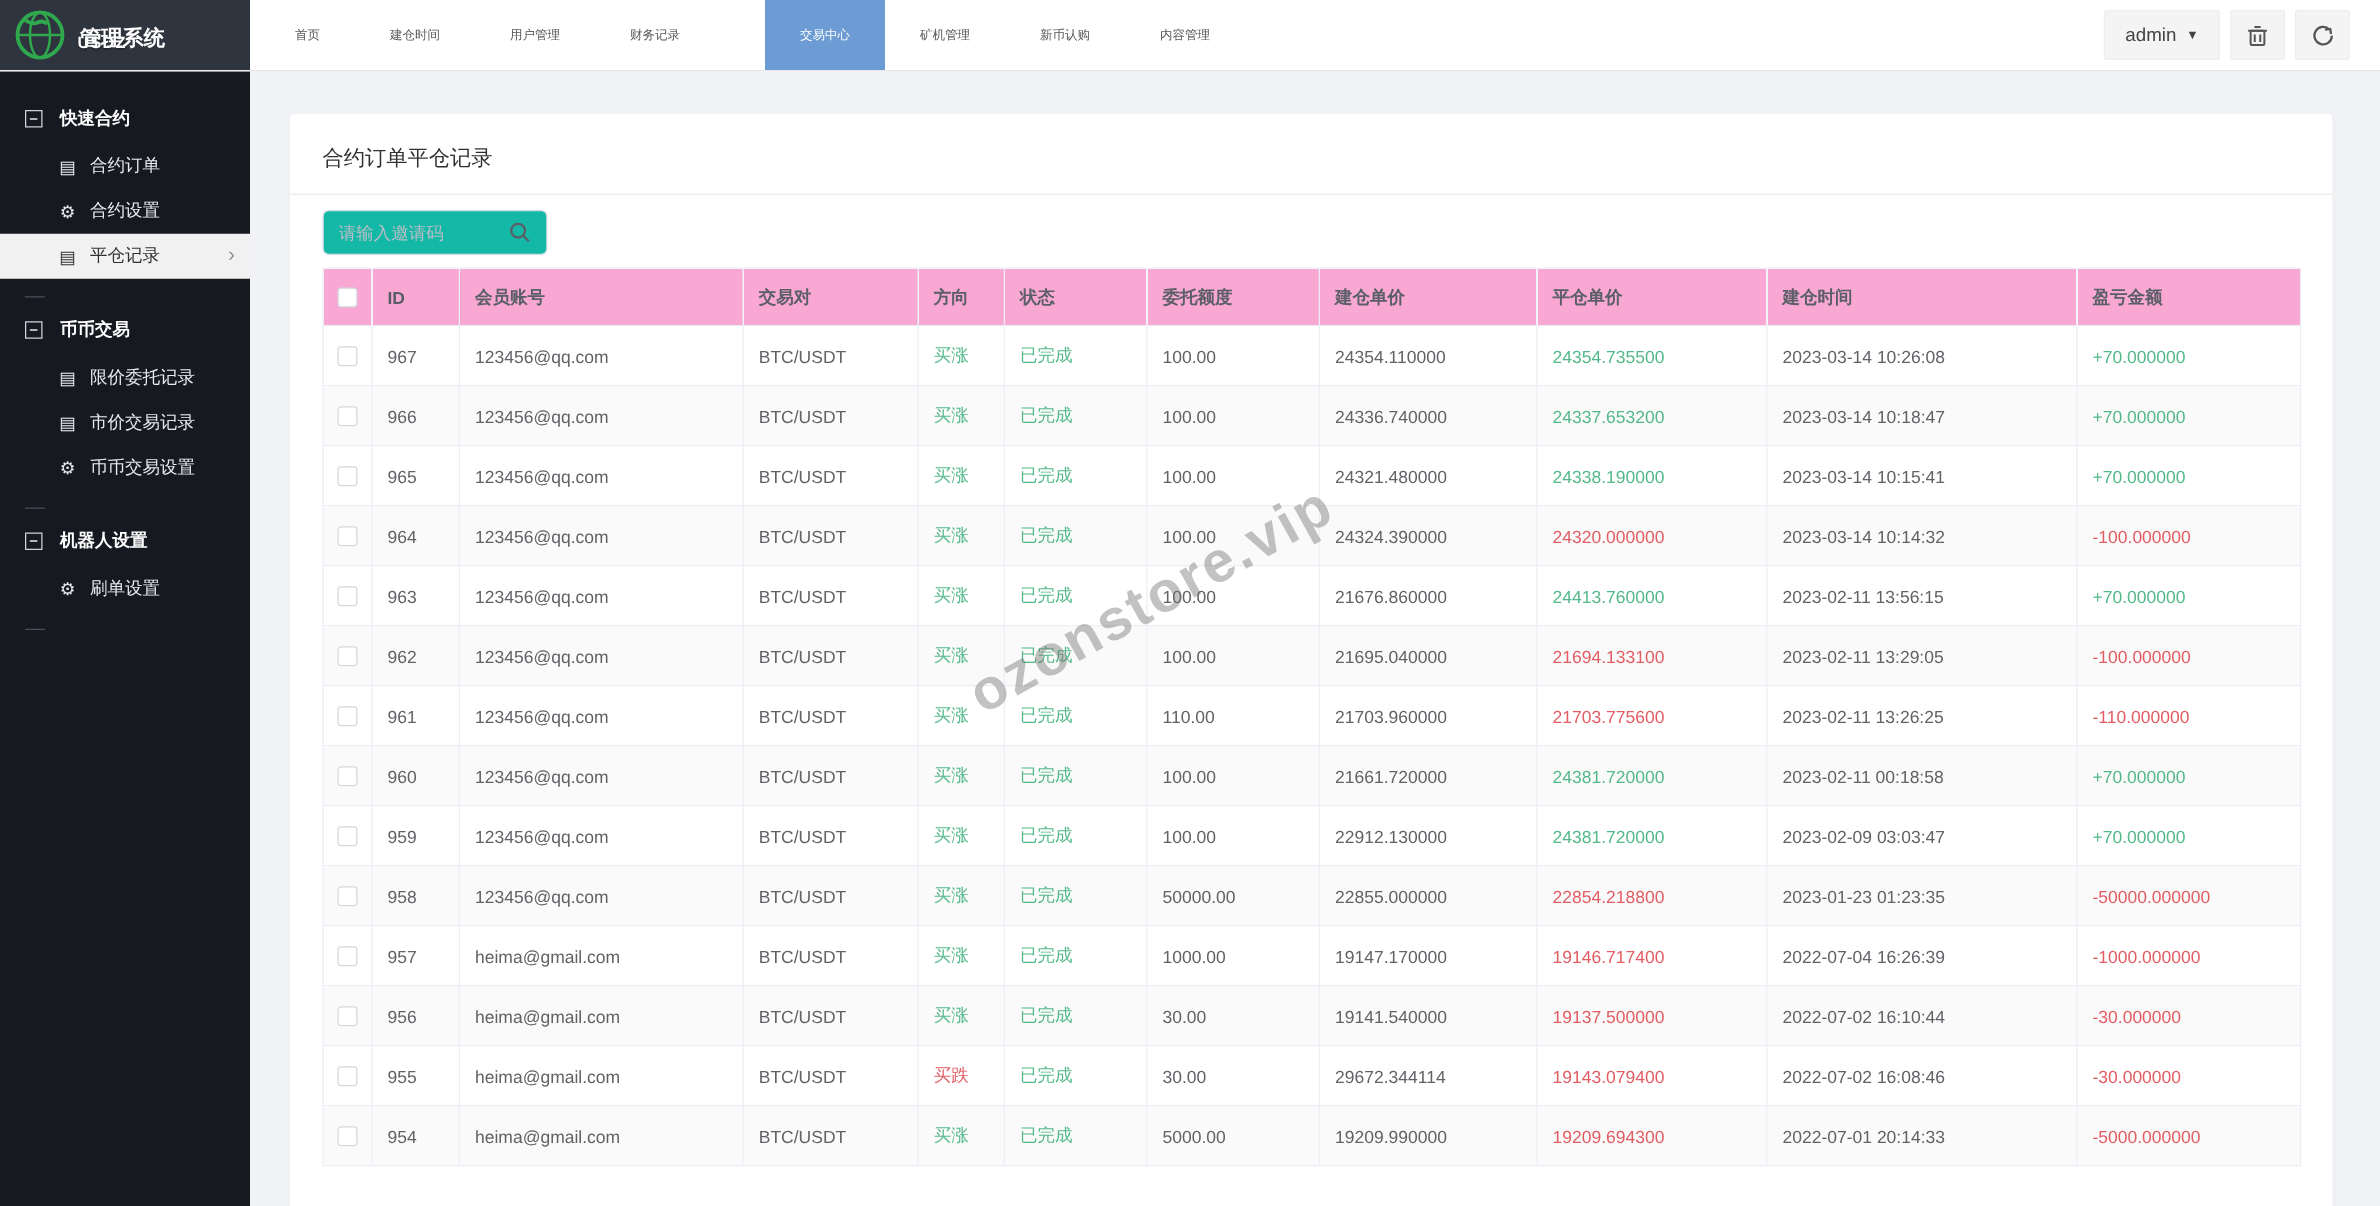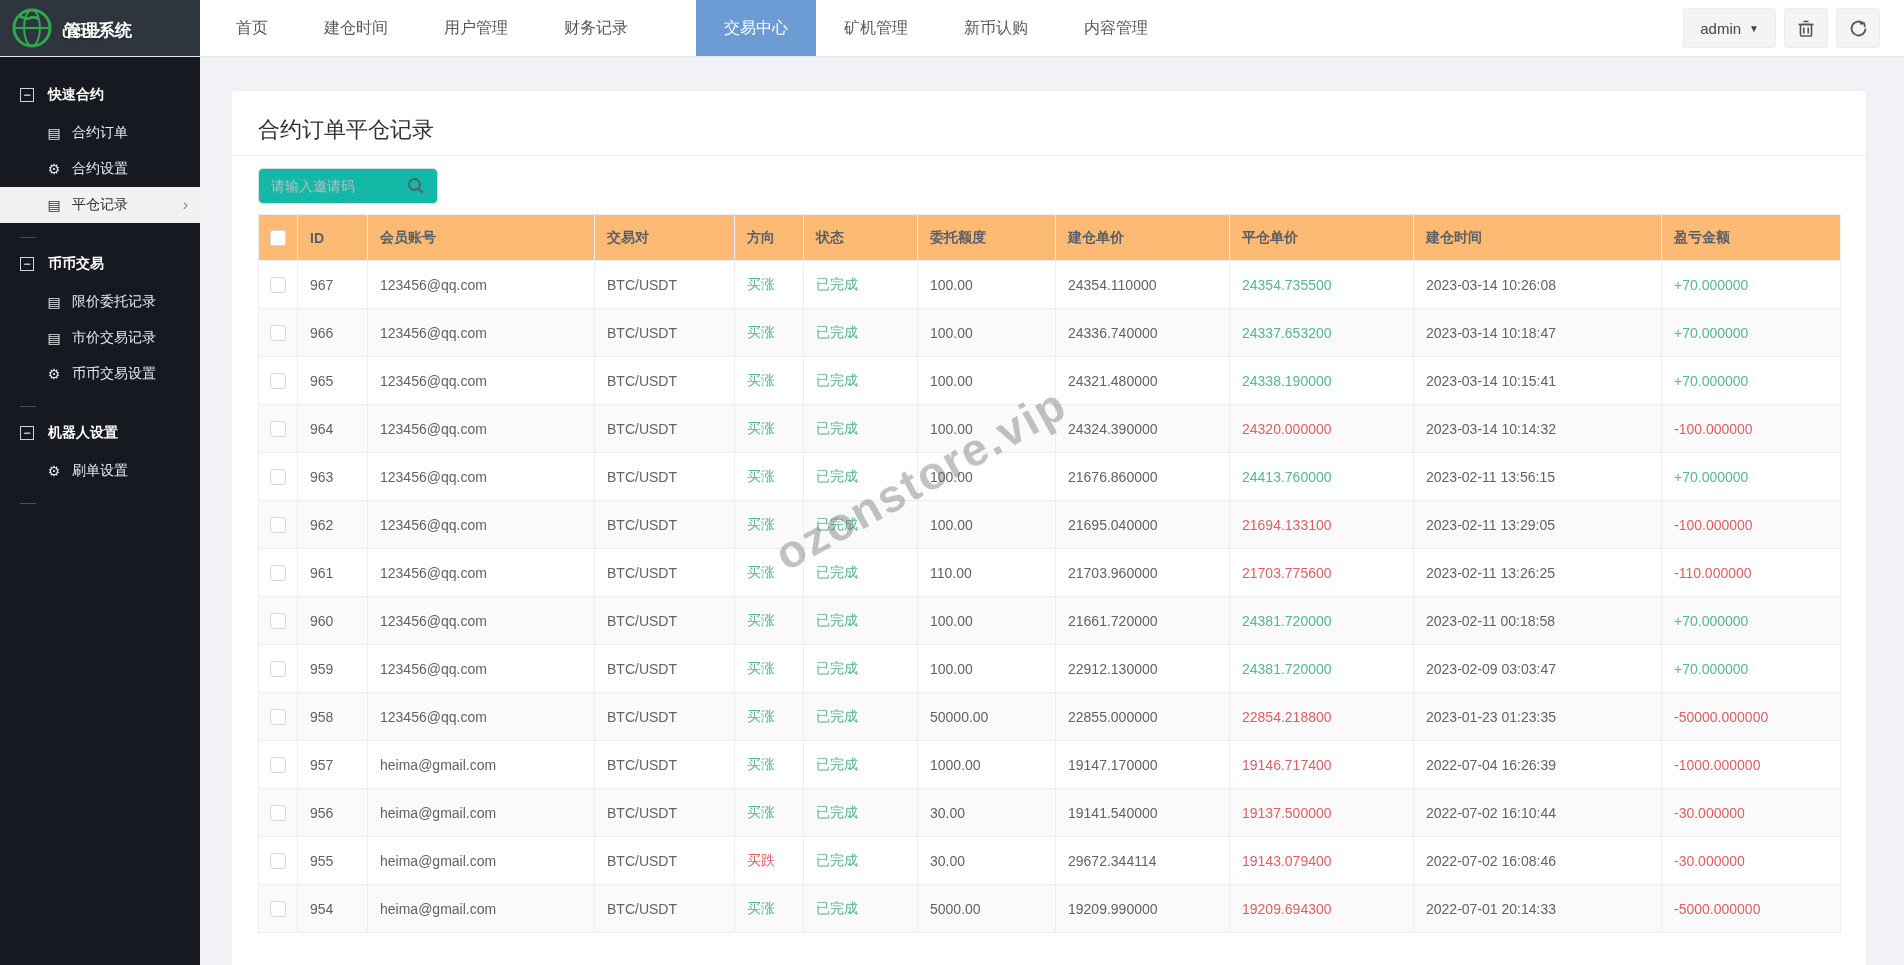--- a/index.html
+++ b/index.html
@@ -11,21 +11,21 @@
   
   .topbar { height:57px; background:#fff; display:flex; align-items:stretch;
     border-bottom:1px solid #e8e8e8; position:relative; z-index:5; }
   .logo-area { width:200px; background:#2f353e; display:flex; align-items:center;
     position:relative; flex:none; }
   .globe { position:absolute; left:10px; top:6px; }
   .brand { position:absolute; left:14px; top:26px; color:#fff; font-weight:bold;
     font-size:13px; letter-spacing:1px; text-shadow:0 1px 2px rgba(0,0,0,.6);margin-left:48px; }
   .sys-title { position:absolute; left:64px; top:19px; color:#fff; font-weight:bold; font-size:17px; }
   .nav { display:flex; align-items:stretch; margin-left:8px; }
-  .nav-tab { display:flex; align-items:center; padding:16px 28px; font-size:16px;
+  .nav-tab { display:flex; align-items:center; padding:16px 28px; font-size:10px;
     color:#595959; cursor:pointer;font-family:Liberation Serif, serif; }
   .nav-tab.active { background:var(--blue); color:#fff;margin-left:40px; }
   .topbar-right { margin-left:auto; display:flex; align-items:center; gap:8px; padding-right:24px; }
   .tb-btn { background:#f4f4f4; border:1px solid #eee; border-radius:2px; height:40px;
     display:flex; align-items:center; justify-content:center; color:#444; cursor:pointer; }
   .tb-btn.admin { padding:0 16px; font-size:15px; gap:8px; }
   .tb-btn.icon-btn { width:44px; }
   .caret { font-size:10px; color:#444; }
 
   
@@ -40,37 +40,37 @@
   .side-item .glyph { font-size:14px; width:16px; text-align:center; flex:none; }
   .side-item.active { background:#f1f1f1; color:#303133; }
   .side-item.active .glyph { color:#303133; }
   .side-item .chev { position:absolute; right:12px; color:#8a8f99; font-size:16px; }
   .side-divider { border-top:1px solid #4a4f59; width:16px; margin:14px 0 6px 20px; }
 
   
   .main { flex:1; position:relative; }
   .card { position:absolute; left:32px; top:34px; width:1634px; height:1000px;
     background:#fff; border-radius:4px; box-shadow:0 1px 3px rgba(0,0,0,.04); padding:0 26px; }
-  .card-title { padding-top:24px; font-size:22px; color:#303133; height:64px; }
+  .card-title { padding-top:24px; font-size:17px; color:#303133; height:64px; }
   .card-divider { border-top:1px solid #ececec; margin:0 -26px; }
   .search-row { padding:12px 0 10px 0; }
   .search-box { width:180px; height:36px; border:1px solid #d9dce3; border-radius:5px;
     display:flex; align-items:center; padding:0 12px; background:#14b8a6; }
   .search-box input { border:none; outline:none; flex:1; font-size:14px; color:#333;
     font-family:inherit; background:transparent; min-width:0; }
   .search-box input::placeholder { color:#b9bdc6; }
   .search-box svg { flex:none; cursor:pointer; }
 
   
   .table-wrap { position:relative; }
   table { border-collapse:collapse; table-layout:fixed; width:1582px;
     border-top:1px solid #ebeef5; border-left:1px solid #ebeef5; }
   th, td { border-right:1px solid #ebeef5; border-bottom:1px solid #ebeef5;
     font-size:14px; text-align:left; padding-left:12px; overflow:hidden; white-space:nowrap; }
-  th { height:46px; color:#5a5e66; font-weight:bold; background:#fdba74; }
+  th { height:46px; color:#5a5e66; font-weight:bold; background:#f9a8d4; }
   td { height:48px; color:#606266; }
   tr.striped td { background:#fafafa; }
   .cb { width:16px; height:16px; border:1px solid #d4d7de; border-radius:3px;
     background:#fff; display:inline-block; vertical-align:middle; cursor:pointer; }
   th.cb-col, td.cb-col { text-align:center; padding-left:0; }
   .green { color:var(--green); }
   .red { color:var(--red); }
 
   .watermark { position:absolute; left:500px; top:238px; font-size:46px; font-weight:bold;
     color:rgba(110,110,110,.42); transform:rotate(-29deg); letter-spacing:2px;

